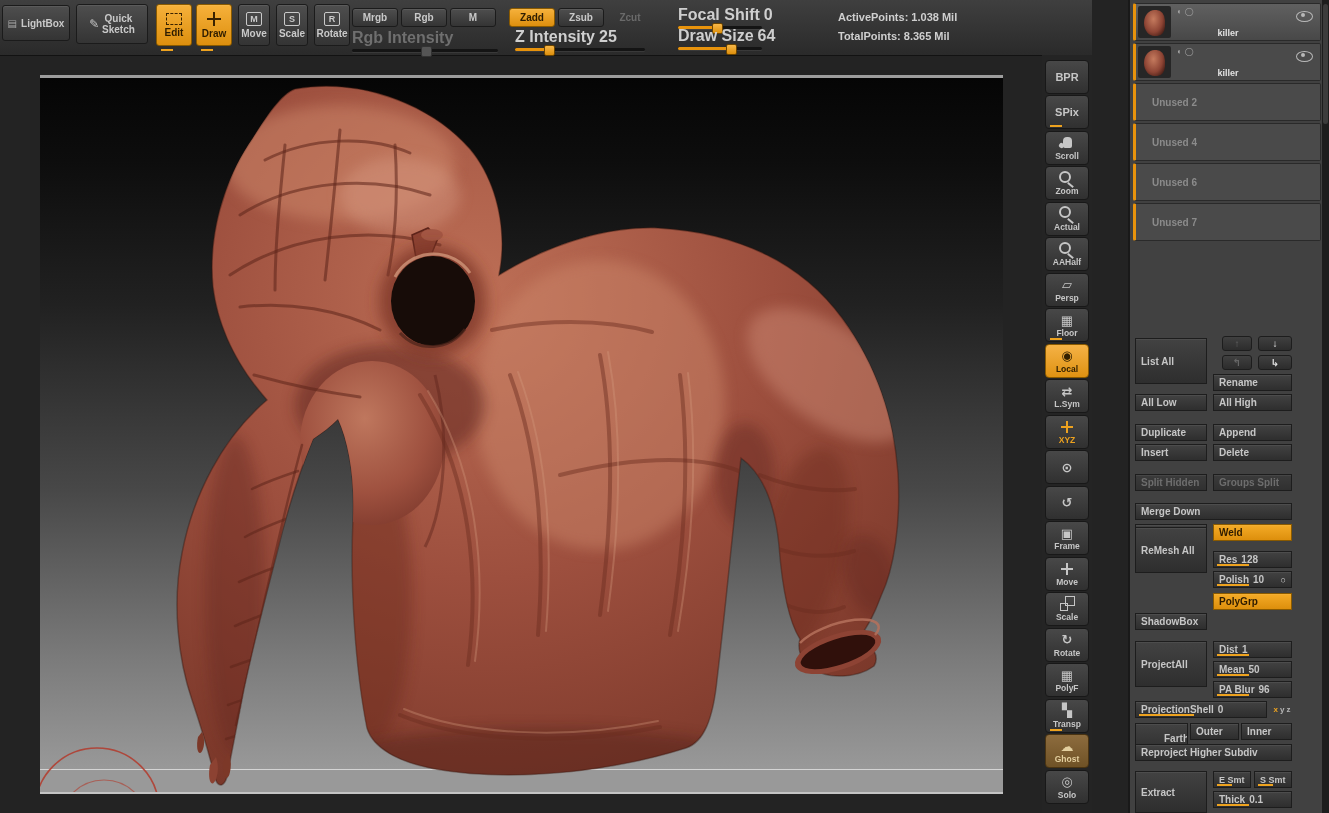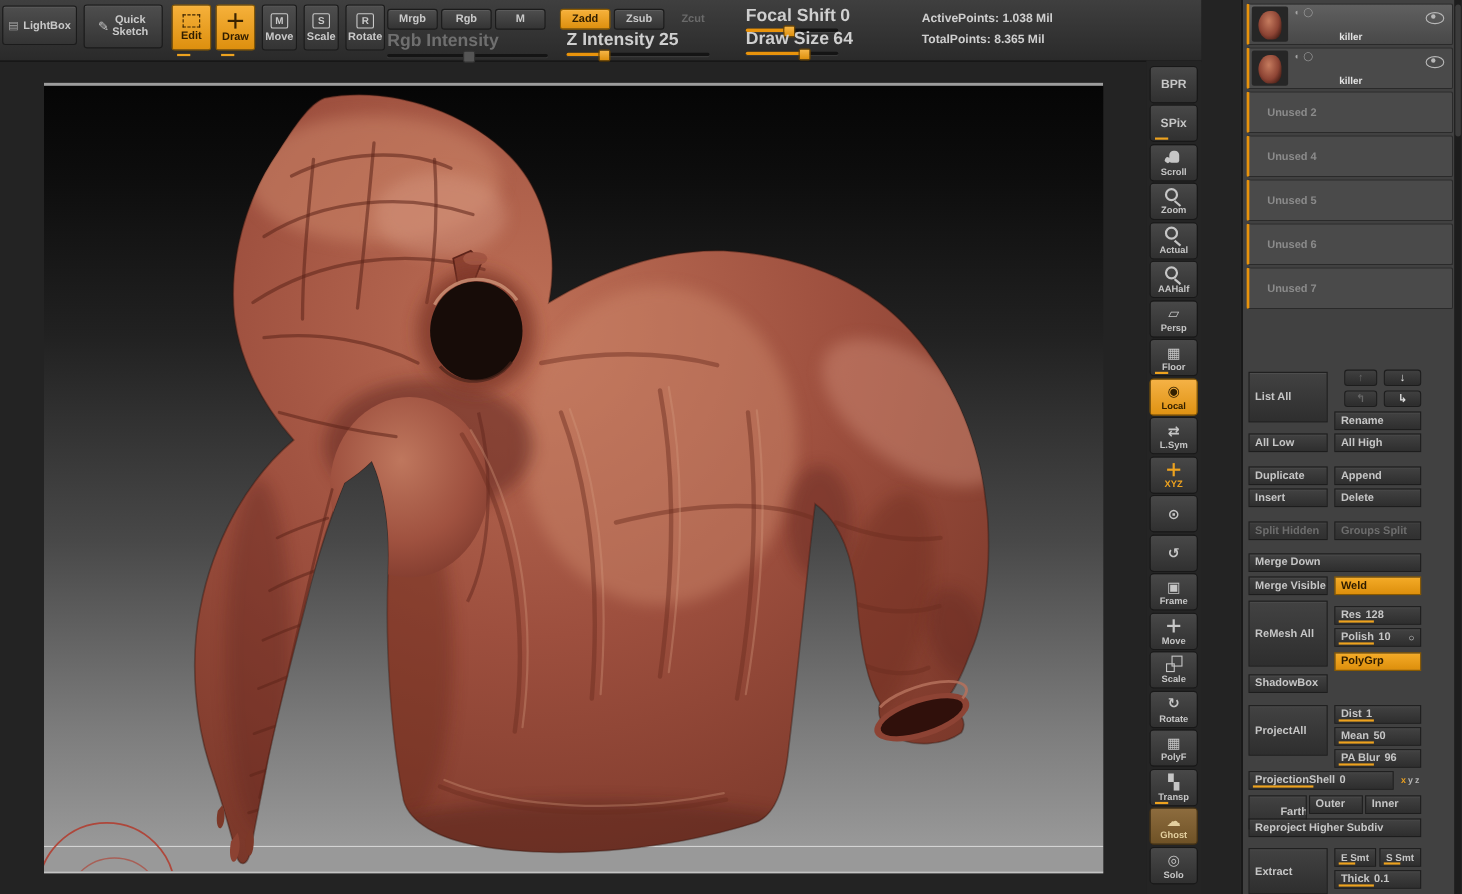--- a/index.html
+++ b/index.html
@@ -428,25 +428,20 @@
 
         </div>
 
 
         <div class="st-row unused">
 
           <span class="st-label">Unused 4</span>
 
         </div>
 
-        <div class="st-row unused">
-
-          <span class="st-label">Unused 5</span>
-
-        </div>
 
         <div class="st-row unused">
 
           <span class="st-label">Unused 6</span>
 
         </div>
 
         <div class="st-row unused">
 
           <span class="st-label">Unused 7</span>
@@ -464,21 +459,21 @@
     <div class="pbtn" style="left:83px;top:394px;width:79px;height:17px;">All High</div>
     <div class="pbtn" style="left:5px;top:424px;width:72px;height:17px;">Duplicate</div>
     <div class="pbtn" style="left:83px;top:424px;width:79px;height:17px;">Append</div>
     <div class="pbtn" style="left:5px;top:444px;width:72px;height:17px;">Insert</div>
     <div class="pbtn" style="left:83px;top:444px;width:79px;height:17px;">Delete</div>
     <div class="pbtn disabled" style="left:5px;top:474px;width:72px;height:17px;">Split Hidden</div>
     <div class="pbtn disabled" style="left:83px;top:474px;width:79px;height:17px;">Groups Split</div>
     <div class="pbtn" style="left:5px;top:503px;width:157px;height:17px;">Merge Down</div>
     <div class="pbtn" style="left:5px;top:524px;width:72px;height:17px;">Merge Visible</div>
     <div class="pbtn orange" style="left:83px;top:524px;width:79px;height:17px;">Weld</div>
-    <div class="pbtn" style="left:5px;top:546px;width:72px;height:60px;">ReMesh All</div>
+    <div class="pbtn" style="left:5px;top:527px;width:72px;height:46px;">ReMesh All</div>
     <div class="pbtn sliderline" style="left:83px;top:551px;width:79px;height:17px;">
       <span>Res</span>
         <span class="val">128</span>
     </div>
     <div class="pbtn sliderline" style="left:83px;top:571px;width:79px;height:17px;">
       <span>Polish</span>
         <span class="val">10</span>
       <span class="circ">○</span>
     </div>
     <div class="pbtn orange" style="left:83px;top:593px;width:79px;height:17px;">PolyGrp</div>

